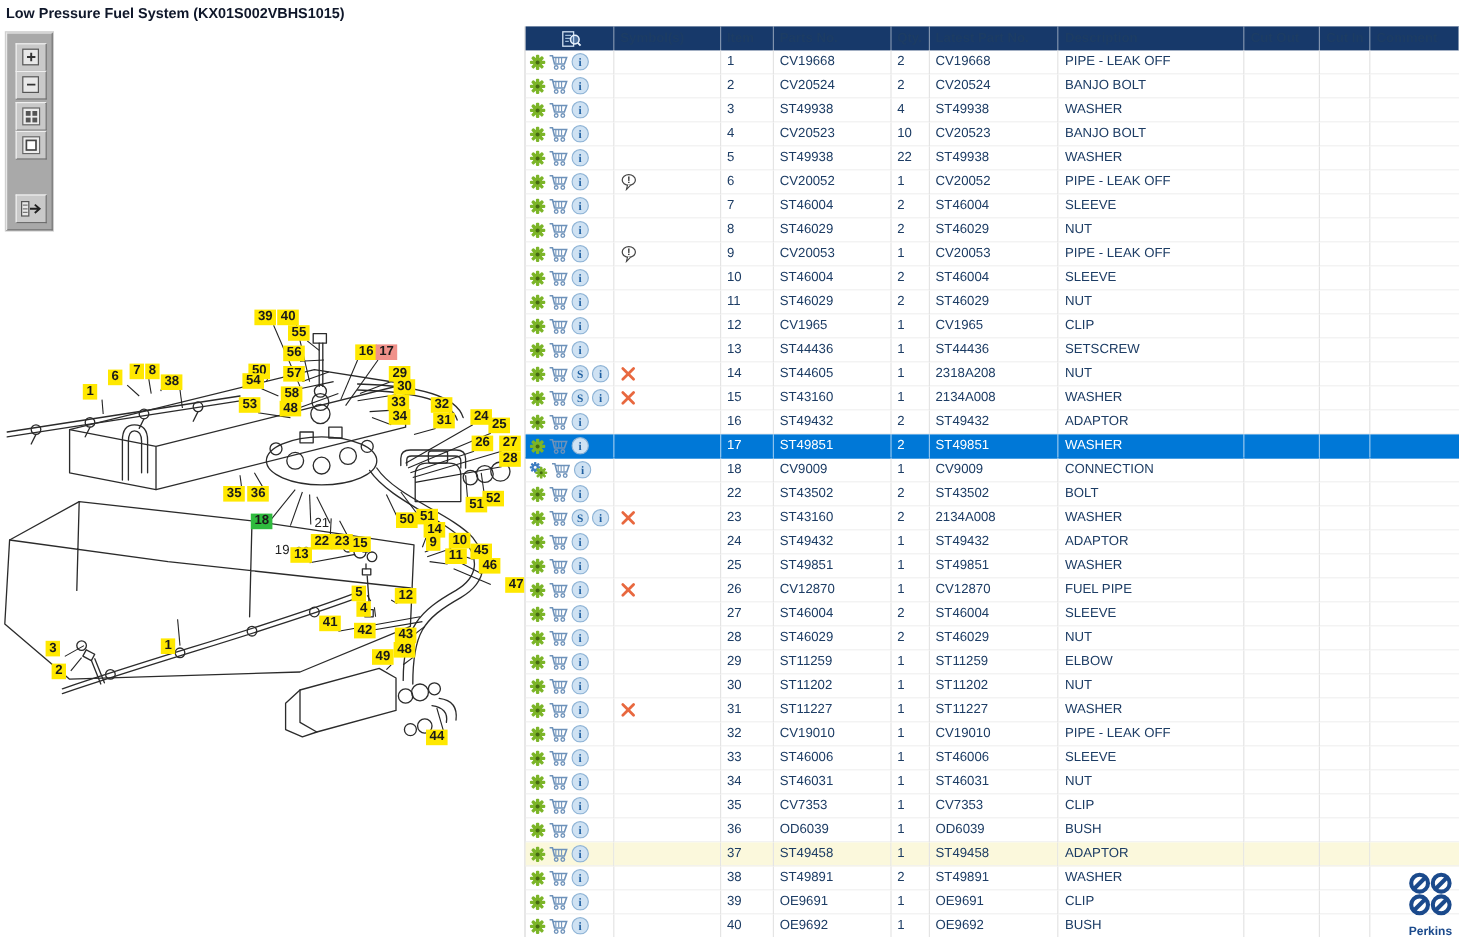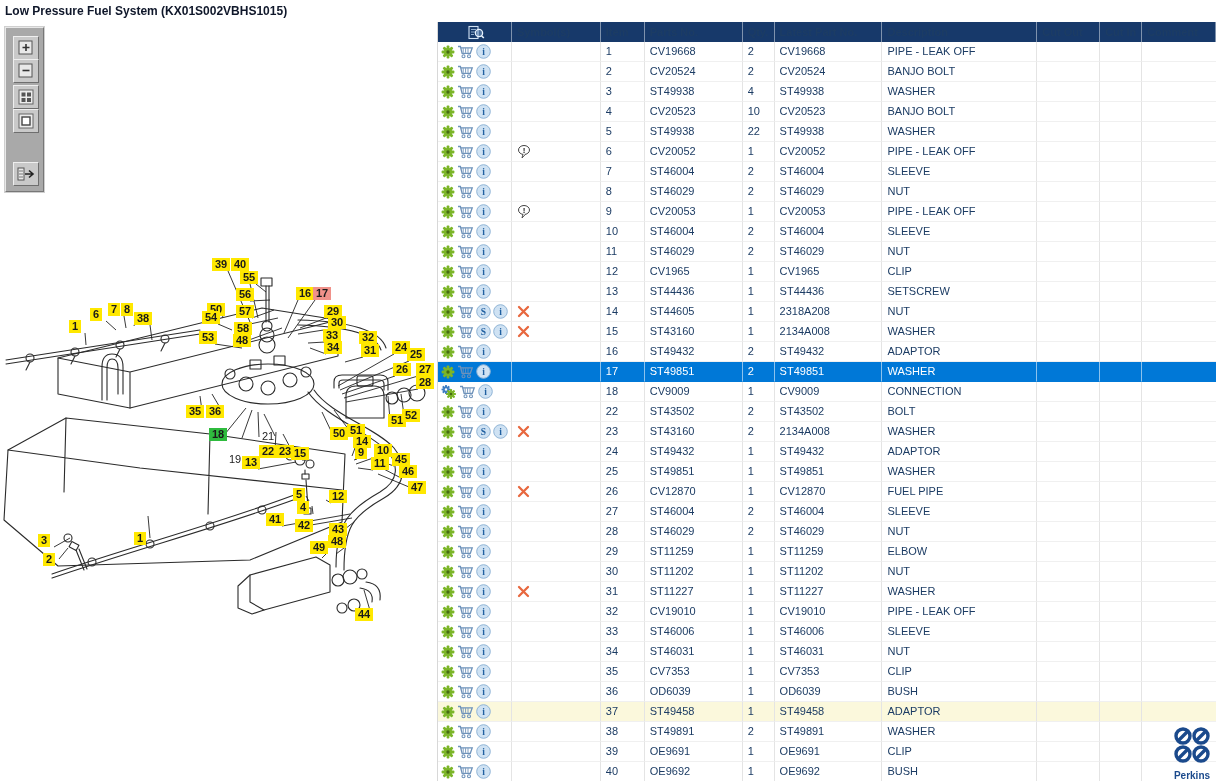--- a/index.html
+++ b/index.html
@@ -272,21 +272,21 @@
       <div class="callout" style="left: 330px; top: 405px;">50</div>
       <div class="callout" style="left: 347px; top: 402px;">51</div>
       <div class="callout" style="left: 388px; top: 392px;">51</div>
       <div class="callout" style="left: 402px; top: 387px;">52</div>
       <div class="callout" style="left: 353px; top: 413px;">14</div>
       <div class="callout" style="left: 355px; top: 424px;">9</div>
       <div class="callout" style="left: 374px; top: 422px;">10</div>
       <div class="callout" style="left: 371px; top: 435px;">11</div>
       <div class="callout" style="left: 392px; top: 431px;">45</div>
       <div class="callout" style="left: 399px; top: 443px;">46</div>
-      <div class="callout" style="left: 408px; top: 459px;">47</div>
+      <div class="callout" style="left: 421px; top: 459px;">47</div>
       <div class="callout" style="left: 293px; top: 466px;">5</div>
       <div class="callout" style="left: 329px; top: 468px;">12</div>
       <div class="callout" style="left: 297px; top: 479px;">4</div>
       <div class="callout" style="left: 266px; top: 491px;">41</div>
       <div class="callout" style="left: 295px; top: 497px;">42</div>
       <div class="callout" style="left: 329px; top: 501px;">43</div>
       <div class="callout" style="left: 310px; top: 519px;">49</div>
       <div class="callout" style="left: 328px; top: 513px;">48</div>
       <div class="callout" style="left: 134px; top: 510px;">1</div>
       <div class="callout" style="left: 38px; top: 512px;">3</div>

